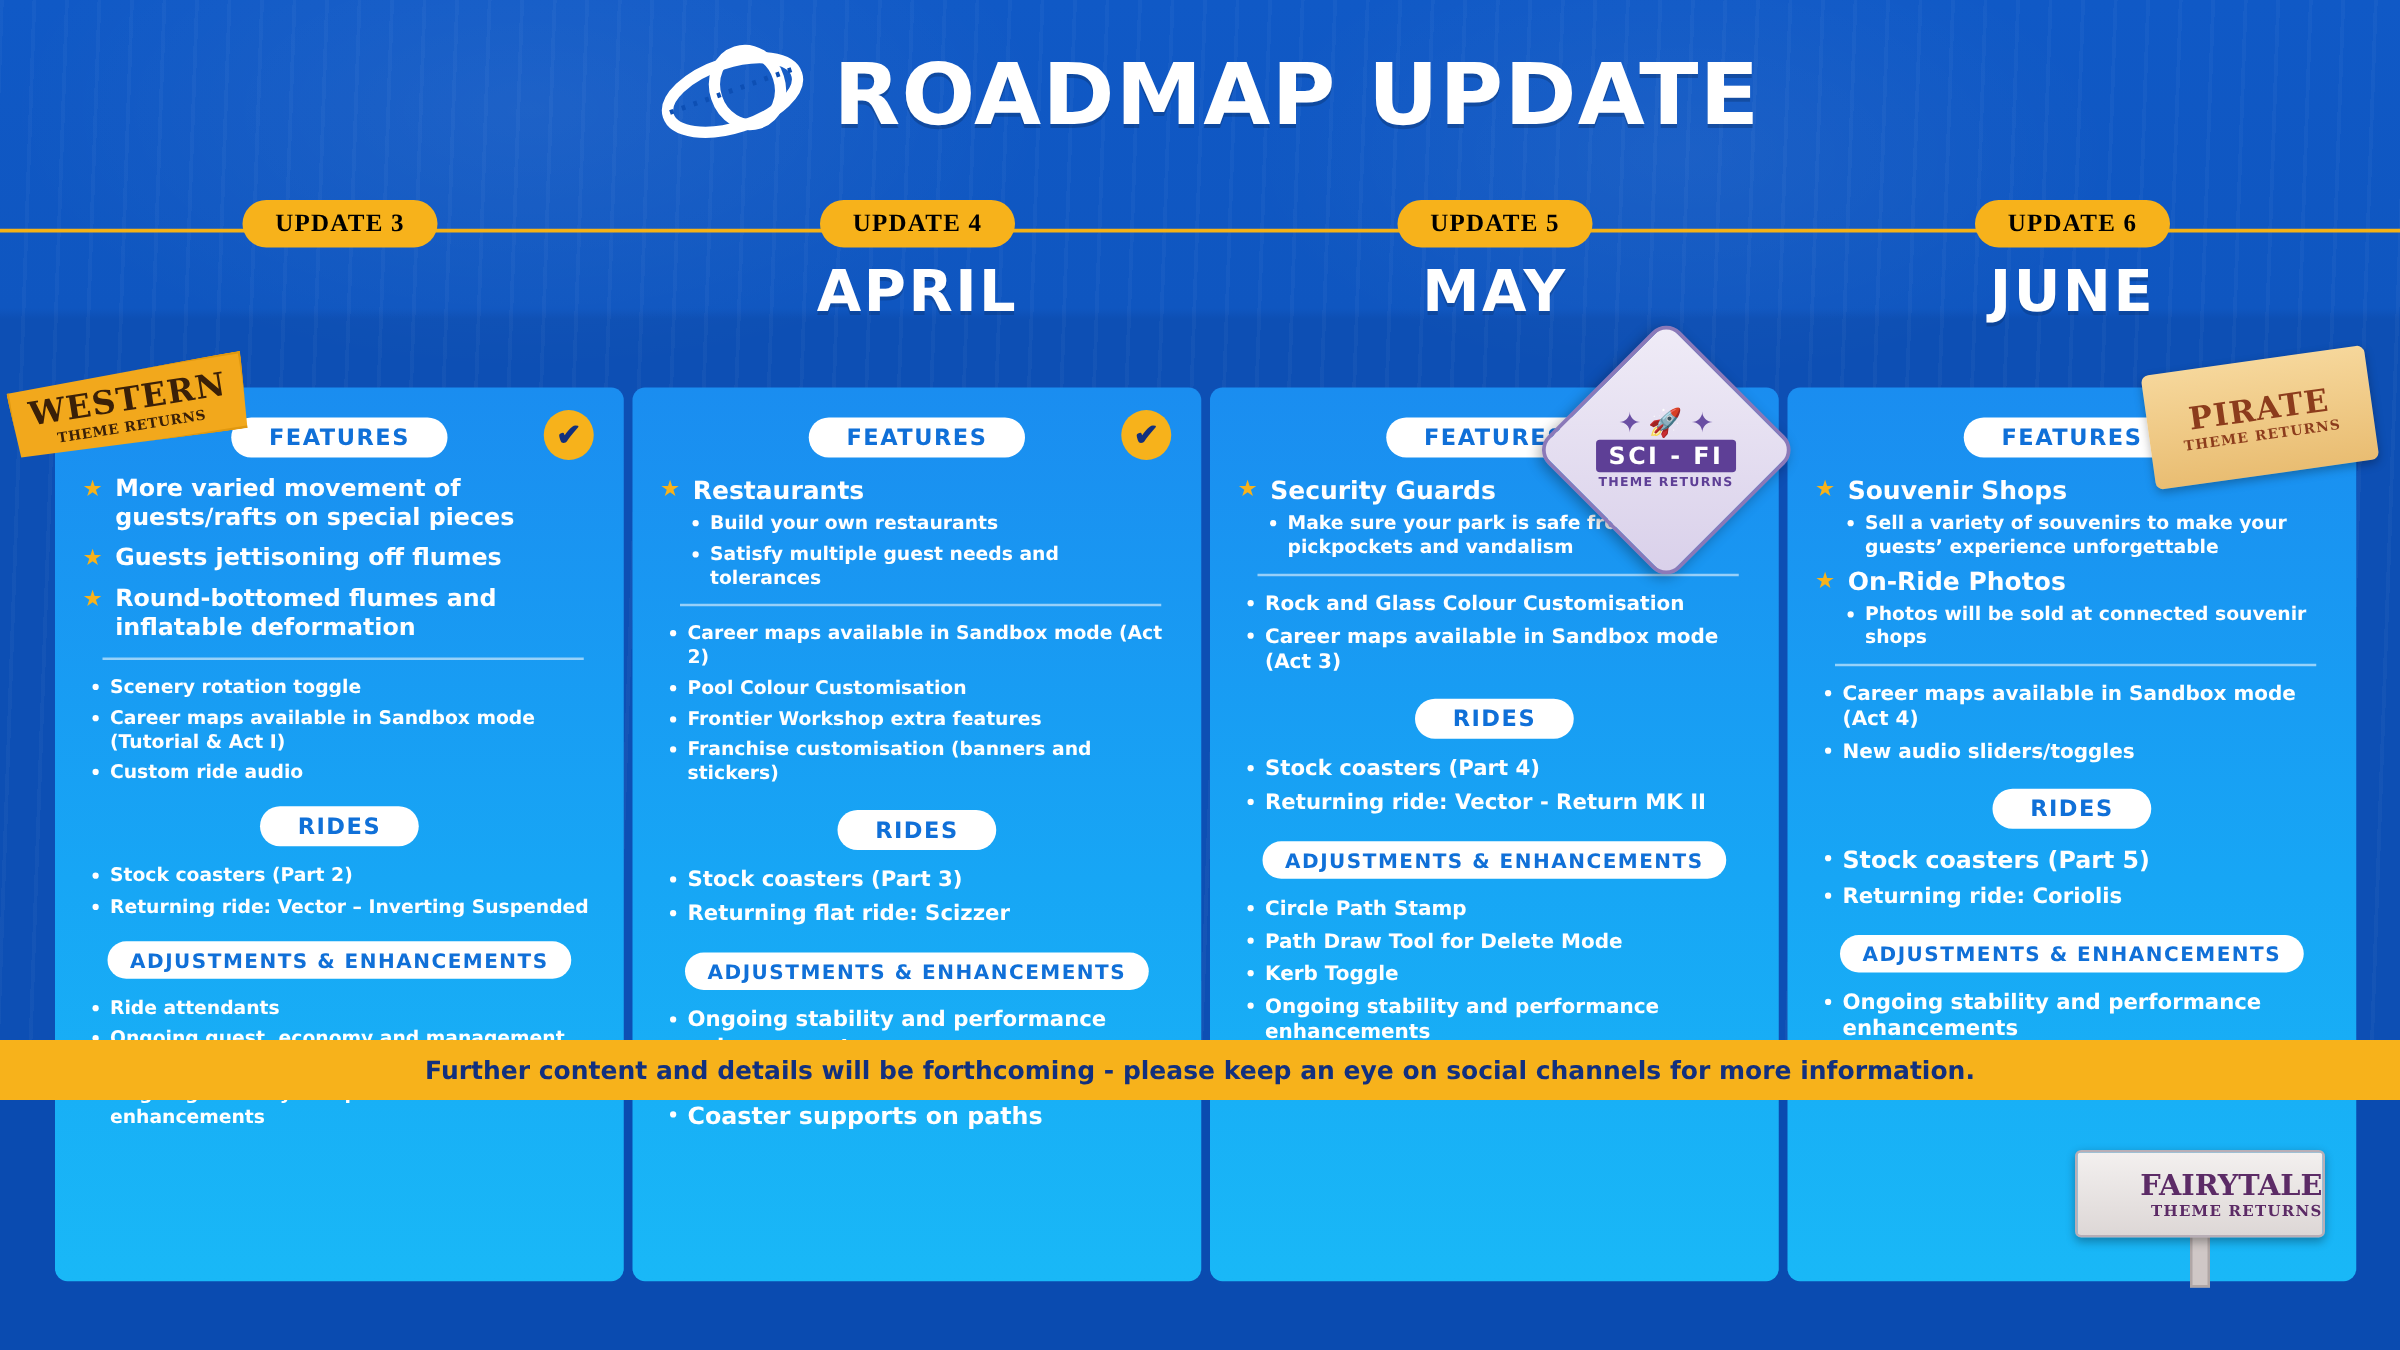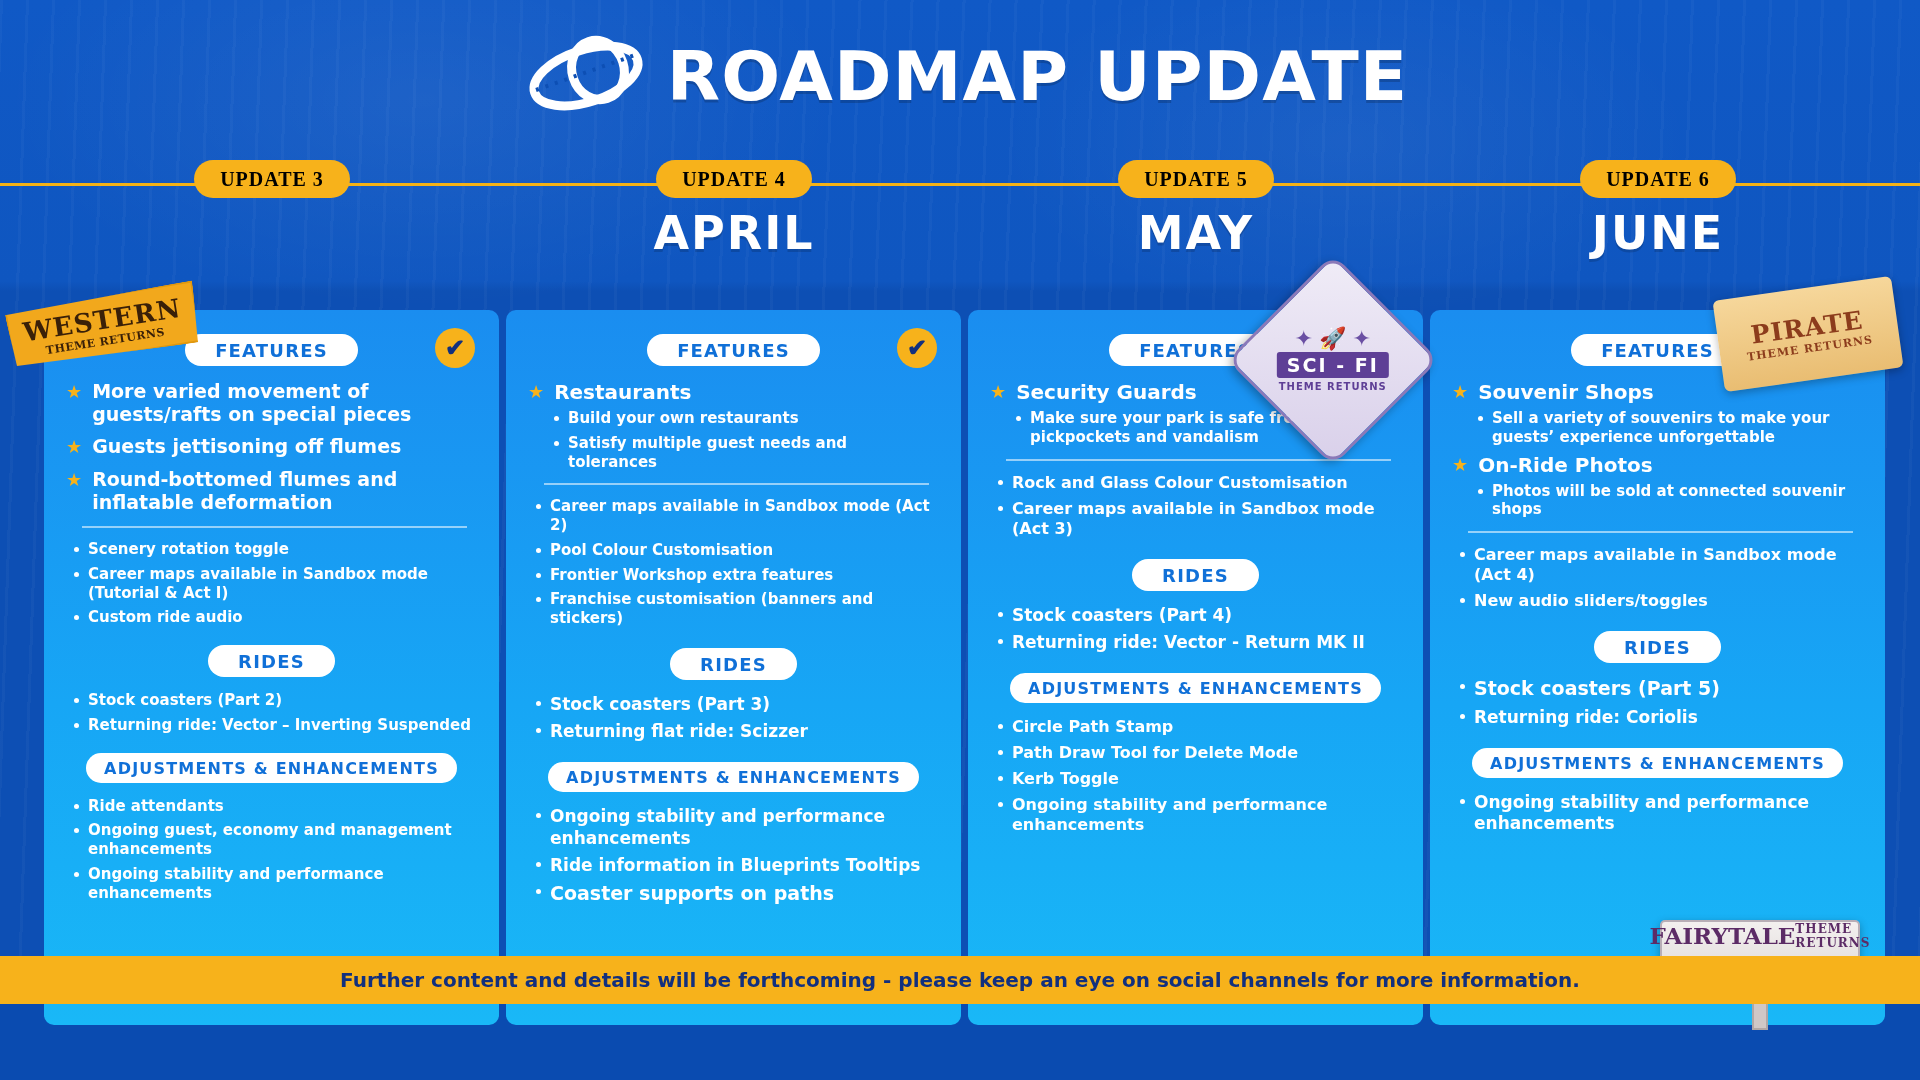--- a/index.html
+++ b/index.html
@@ -4,21 +4,21 @@
 <style>
   * { box-sizing: border-box; margin: 0; padding: 0; }
   html, body {
     width: 1920px; height: 1080px;
     background: #0a4bb0;
     font-family: "Liberation Sans", sans-serif;
     overflow: hidden;
   }
   #root {
     position: relative;
-    width: 1920px; height: 1004px;
+    width: 1920px; height: 880px;
     background:
       linear-gradient(180deg, #1059c6 0%, #0f56c0 28%, #0d4fb4 29%, #0d4fb4 100%);
   }
   
   .bg-texture {
     position: absolute; inset: 0;
     background:
       radial-gradient(ellipse 600px 300px at 22% 10%, rgba(255,255,255,0.06), transparent 70%),
       radial-gradient(ellipse 500px 260px at 70% 14%, rgba(255,255,255,0.05), transparent 70%),
       repeating-linear-gradient(92deg, rgba(255,255,255,0.03) 0 3px, transparent 3px 26px);
@@ -218,21 +218,21 @@
     color: #8c3c1c; font-family: "DejaVu Serif", serif; font-weight: 700;
     font-size: 11px; letter-spacing: 1px;
   }
 
   .badge-fairytale {
     position: absolute; left: 1660px; top: 920px;
     width: 200px; height: 70px;
     background: linear-gradient(180deg, #f3f0ef 0%, #ddd7d6 100%);
     border: 2px solid #b8aeb6;
     border-radius: 5px;
-    display: flex; flex-direction: row; align-items: flex-start; justify-content: center;
+    display: flex; flex-direction: column; align-items: flex-end; justify-content: center;
     box-shadow: 0 3px 8px rgba(0,0,0,0.3);
   }
   .badge-fairytale .t1 {
     color: #5c2b66; font-family: "DejaVu Serif", serif; font-weight: 900; font-size: 23px;
   }
   .badge-fairytale .t2 {
     color: #5c2b66; font-family: "DejaVu Serif", serif; font-weight: 700;
     font-size: 12px; letter-spacing: 1px;
   }
   .post {

